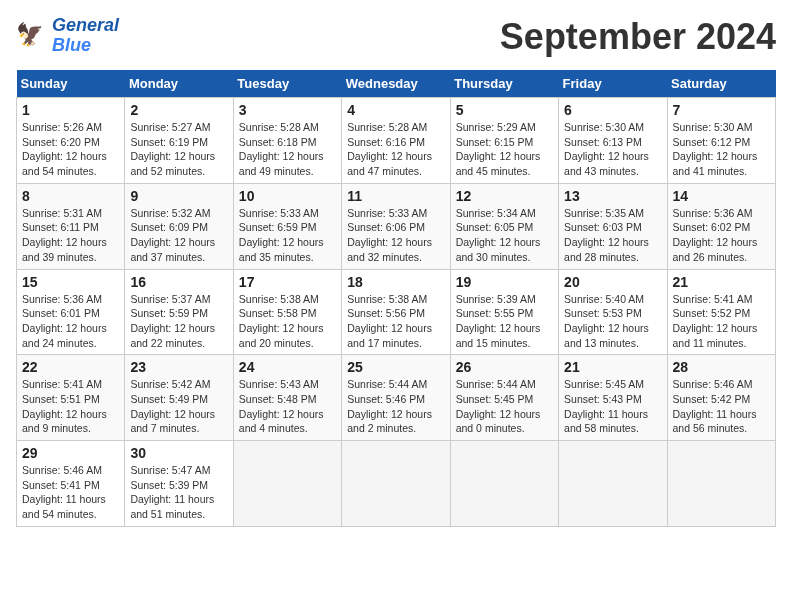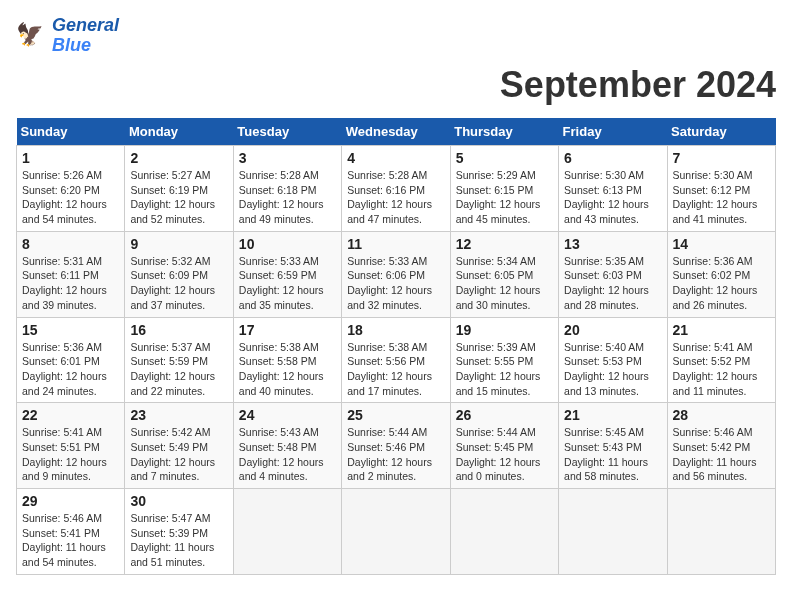--- a/index.html
+++ b/index.html
@@ -30,21 +30,20 @@
     .logo-text span {
       color: #1a5aab;
       font-style: italic;
     }
     .logo-bird {
       width: 32px;
       height: 32px;
     }
     .title-block {
       text-align: center;
-      margin-top: 48px;
     }
     .month-title {
       font-size: 36px;
       font-weight: bold;
       color: #333;
     }
     .location-title {
       font-size: 16px;
       color: #555;
     }
@@ -253,21 +252,21 @@
         <span>Sunrise: 5:37 AM</span><br>
         <span>Sunset: 5:59 PM</span><br>
         <span>Daylight: 12 hours and 22 minutes.</span>
       </div>
         </td>
         <td>
       <span class="day-number">17</span>
       <div class="day-detail">
         <span>Sunrise: 5:38 AM</span><br>
         <span>Sunset: 5:58 PM</span><br>
-        <span>Daylight: 12 hours and 40 minutes.</span>
+        <span>Daylight: 12 hours and 20 minutes.</span>
       </div>
         </td>
         <td>
       <span class="day-number">18</span>
       <div class="day-detail">
         <span>Sunrise: 5:38 AM</span><br>
         <span>Sunset: 5:56 PM</span><br>
         <span>Daylight: 12 hours and 17 minutes.</span>
       </div>
         </td>

